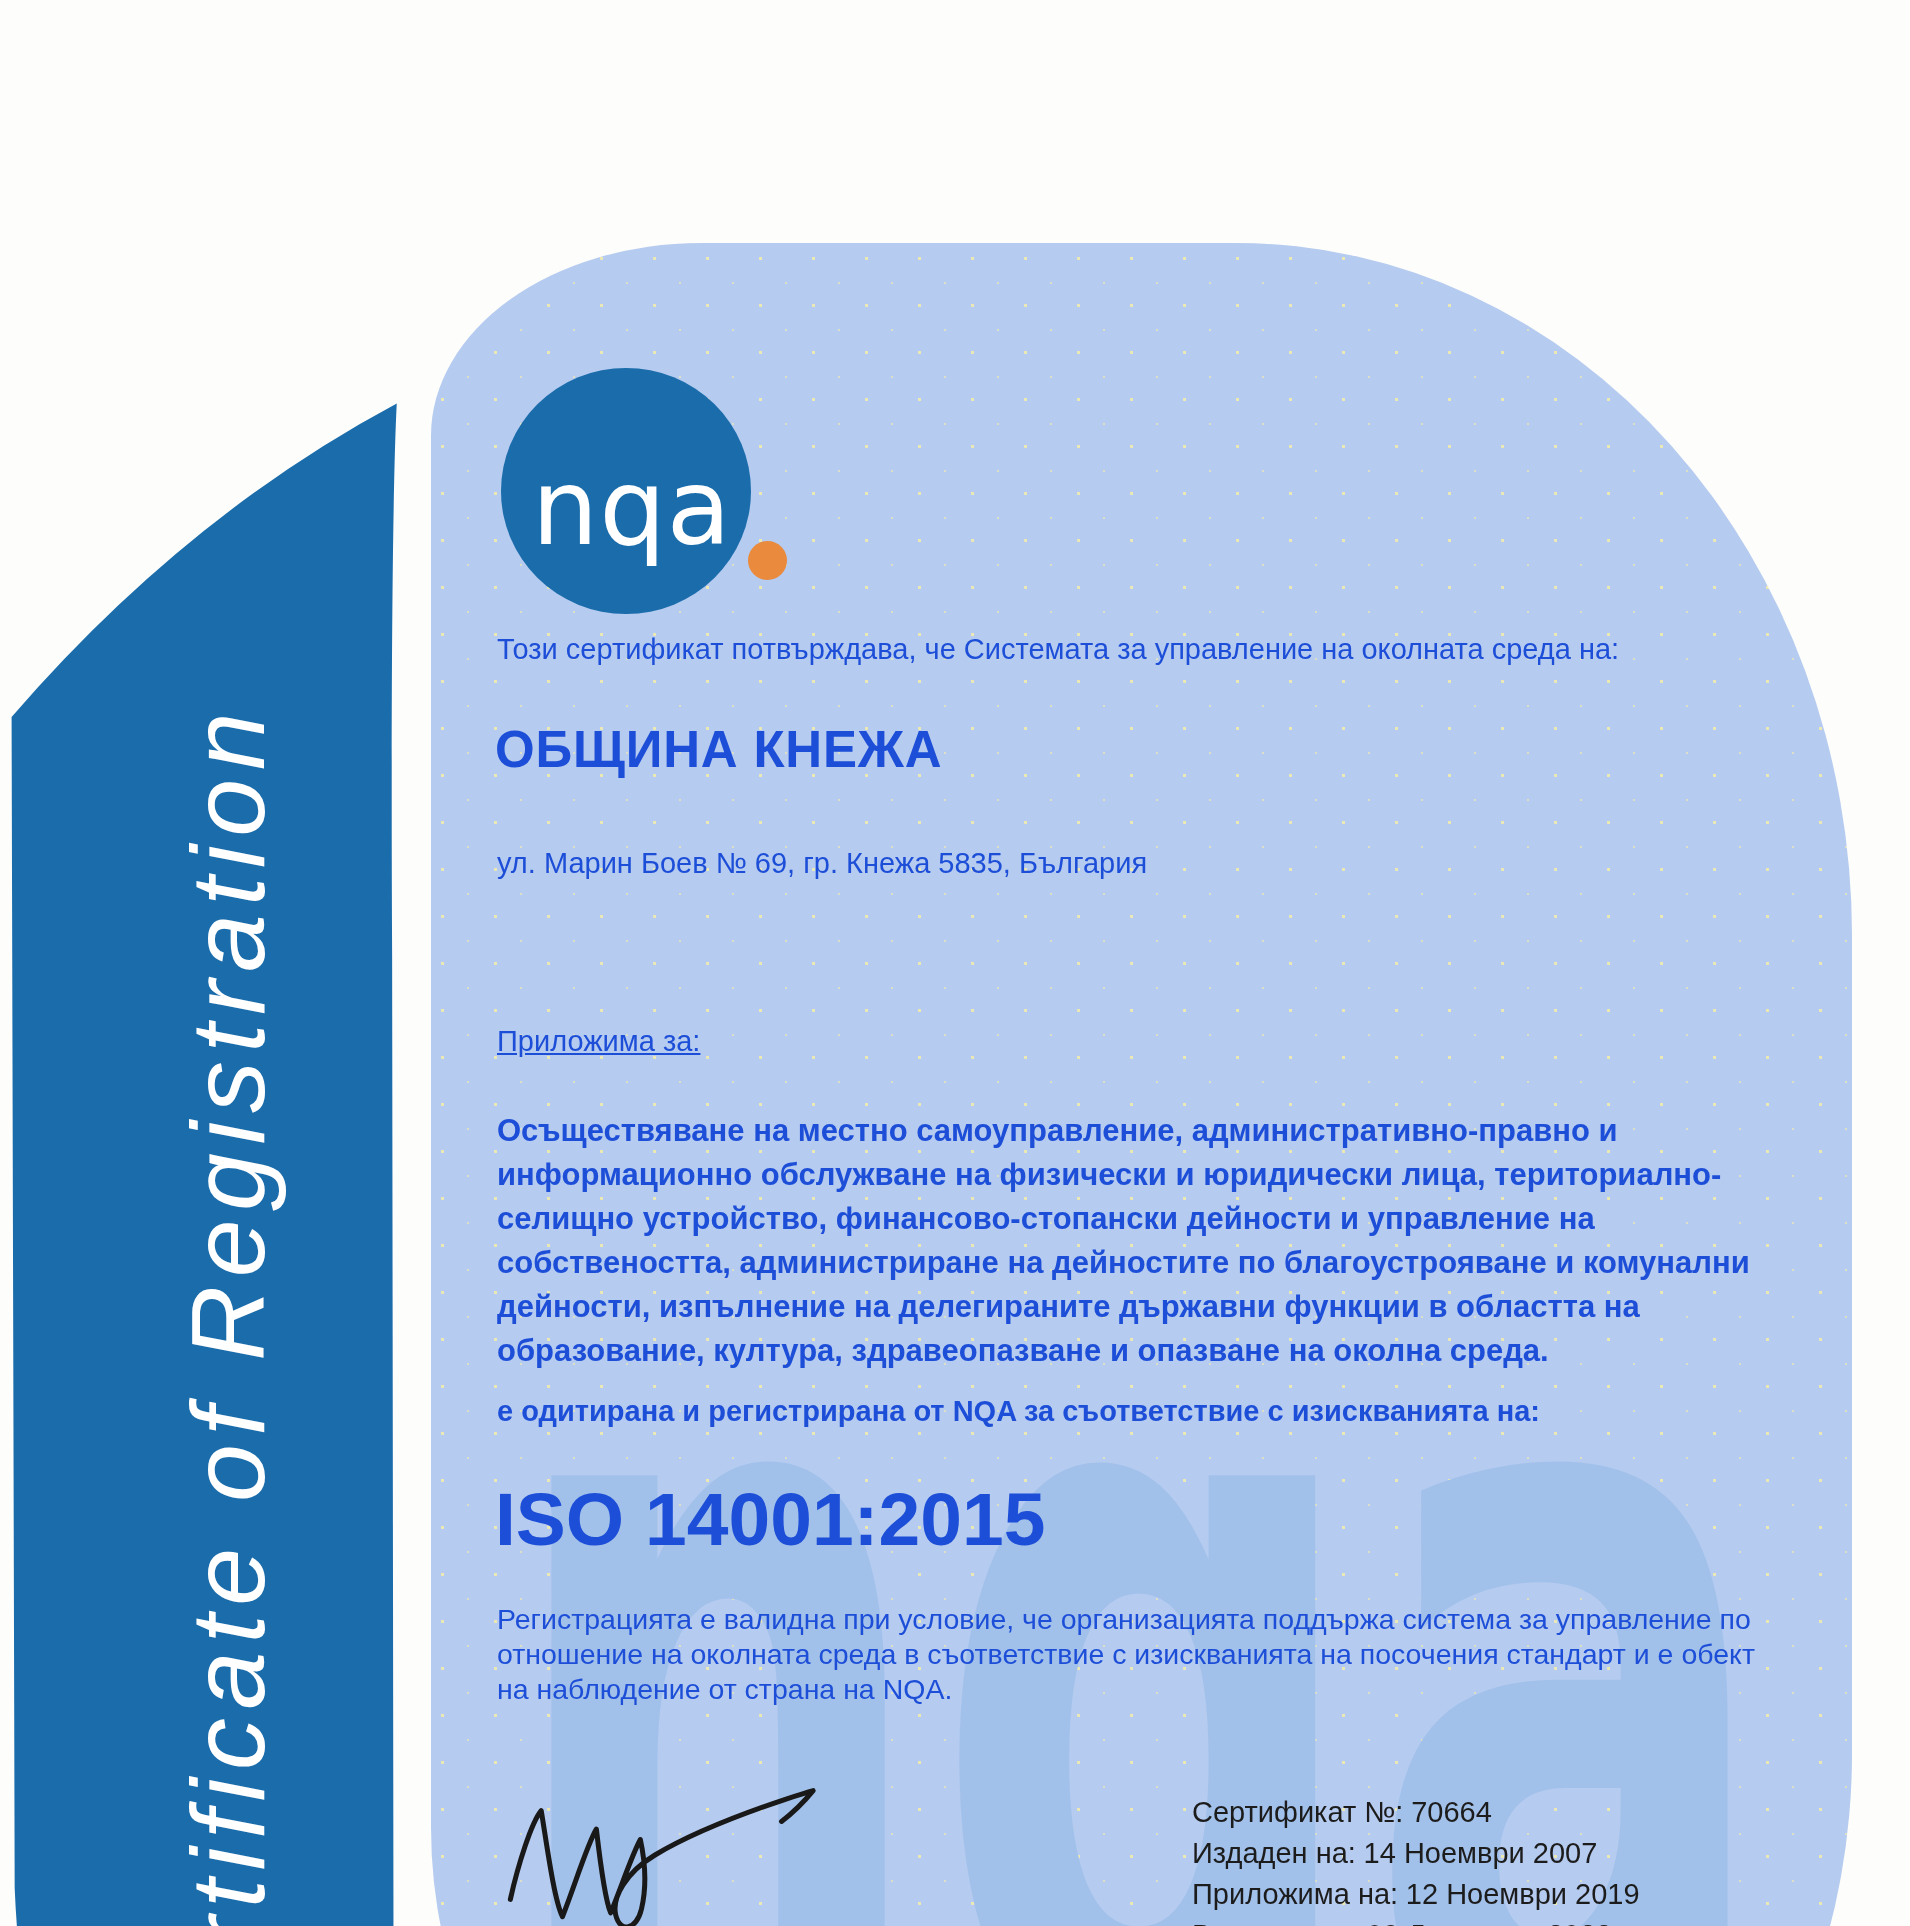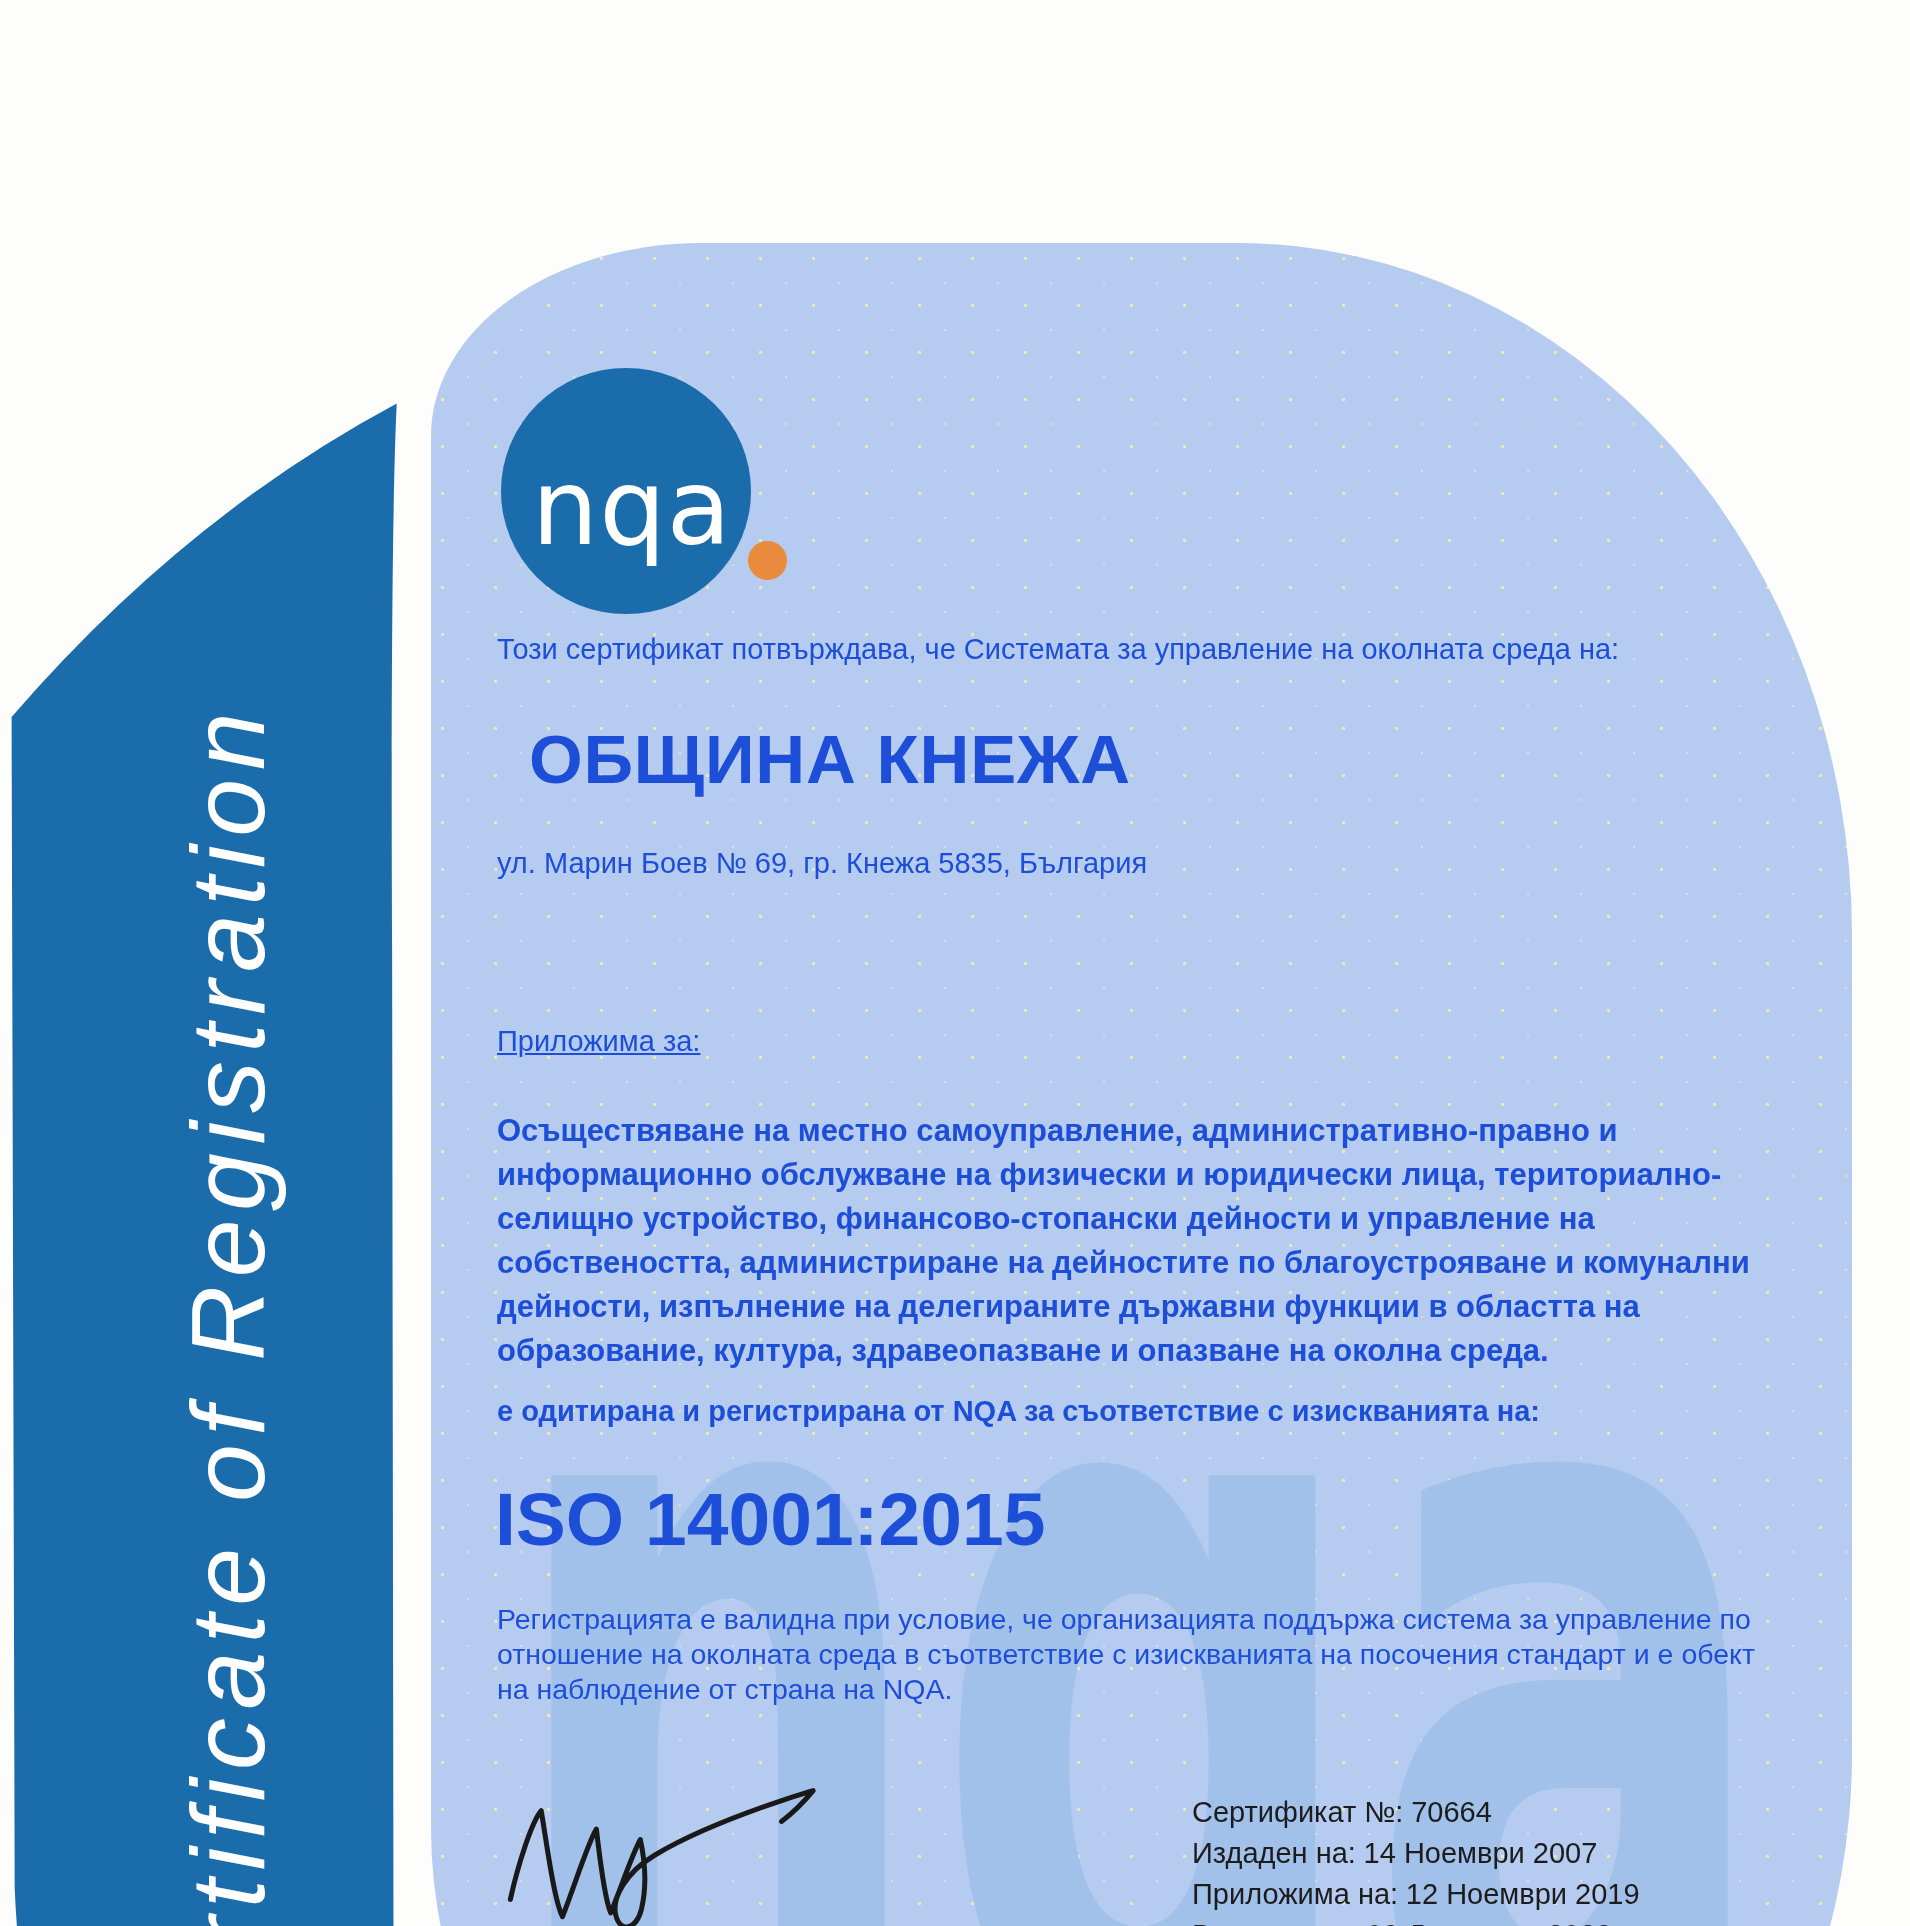--- a/index.html
+++ b/index.html
@@ -48,21 +48,21 @@
     color:#ffffff;font-family:"DejaVu Sans",sans-serif;
     font-size:105px;line-height:1;margin-top:35px;margin-left:11.6px;letter-spacing:0.8px;
   }
   .logo-dot{
     position:absolute;left:748px;top:541px;width:39px;height:39px;
     background:#e98a3c;border-radius:50%;
   }
 
   .txt{position:absolute;color:#1d4ed8;}
   .intro      {left:497px;top:633px;font-size:29px;line-height:1.15;}
-  .org        {left:495px;top:720px;font-size:69px;font-weight:bold;letter-spacing:0.8px;margin-left:34px;}
+  .org        {left:495px;top:720px;font-size:51px;font-weight:bold;letter-spacing:0.8px;}
   .address    {left:497px;top:847px;font-size:29px;}
   .applicable {left:497px;top:1025px;font-size:29px;text-decoration:underline;}
   .scope      {left:497px;top:1109px;font-size:31px;font-weight:bold;line-height:44px;white-space:pre-line;width:1310px;}
   .audit      {left:497px;top:1395px;font-size:29px;font-weight:bold;}
   .standard   {left:495px;top:1476px;font-size:75px;font-weight:bold;}
   .validity   {left:497px;top:1602px;font-size:28.5px;line-height:35px;white-space:pre-line;width:1310px;}
 
   .details{position:absolute;left:1192px;top:1792px;font-size:29px;line-height:41px;color:#1c1c1c;}
   .detail-line span.lab{margin-right:7.7px;}
 

